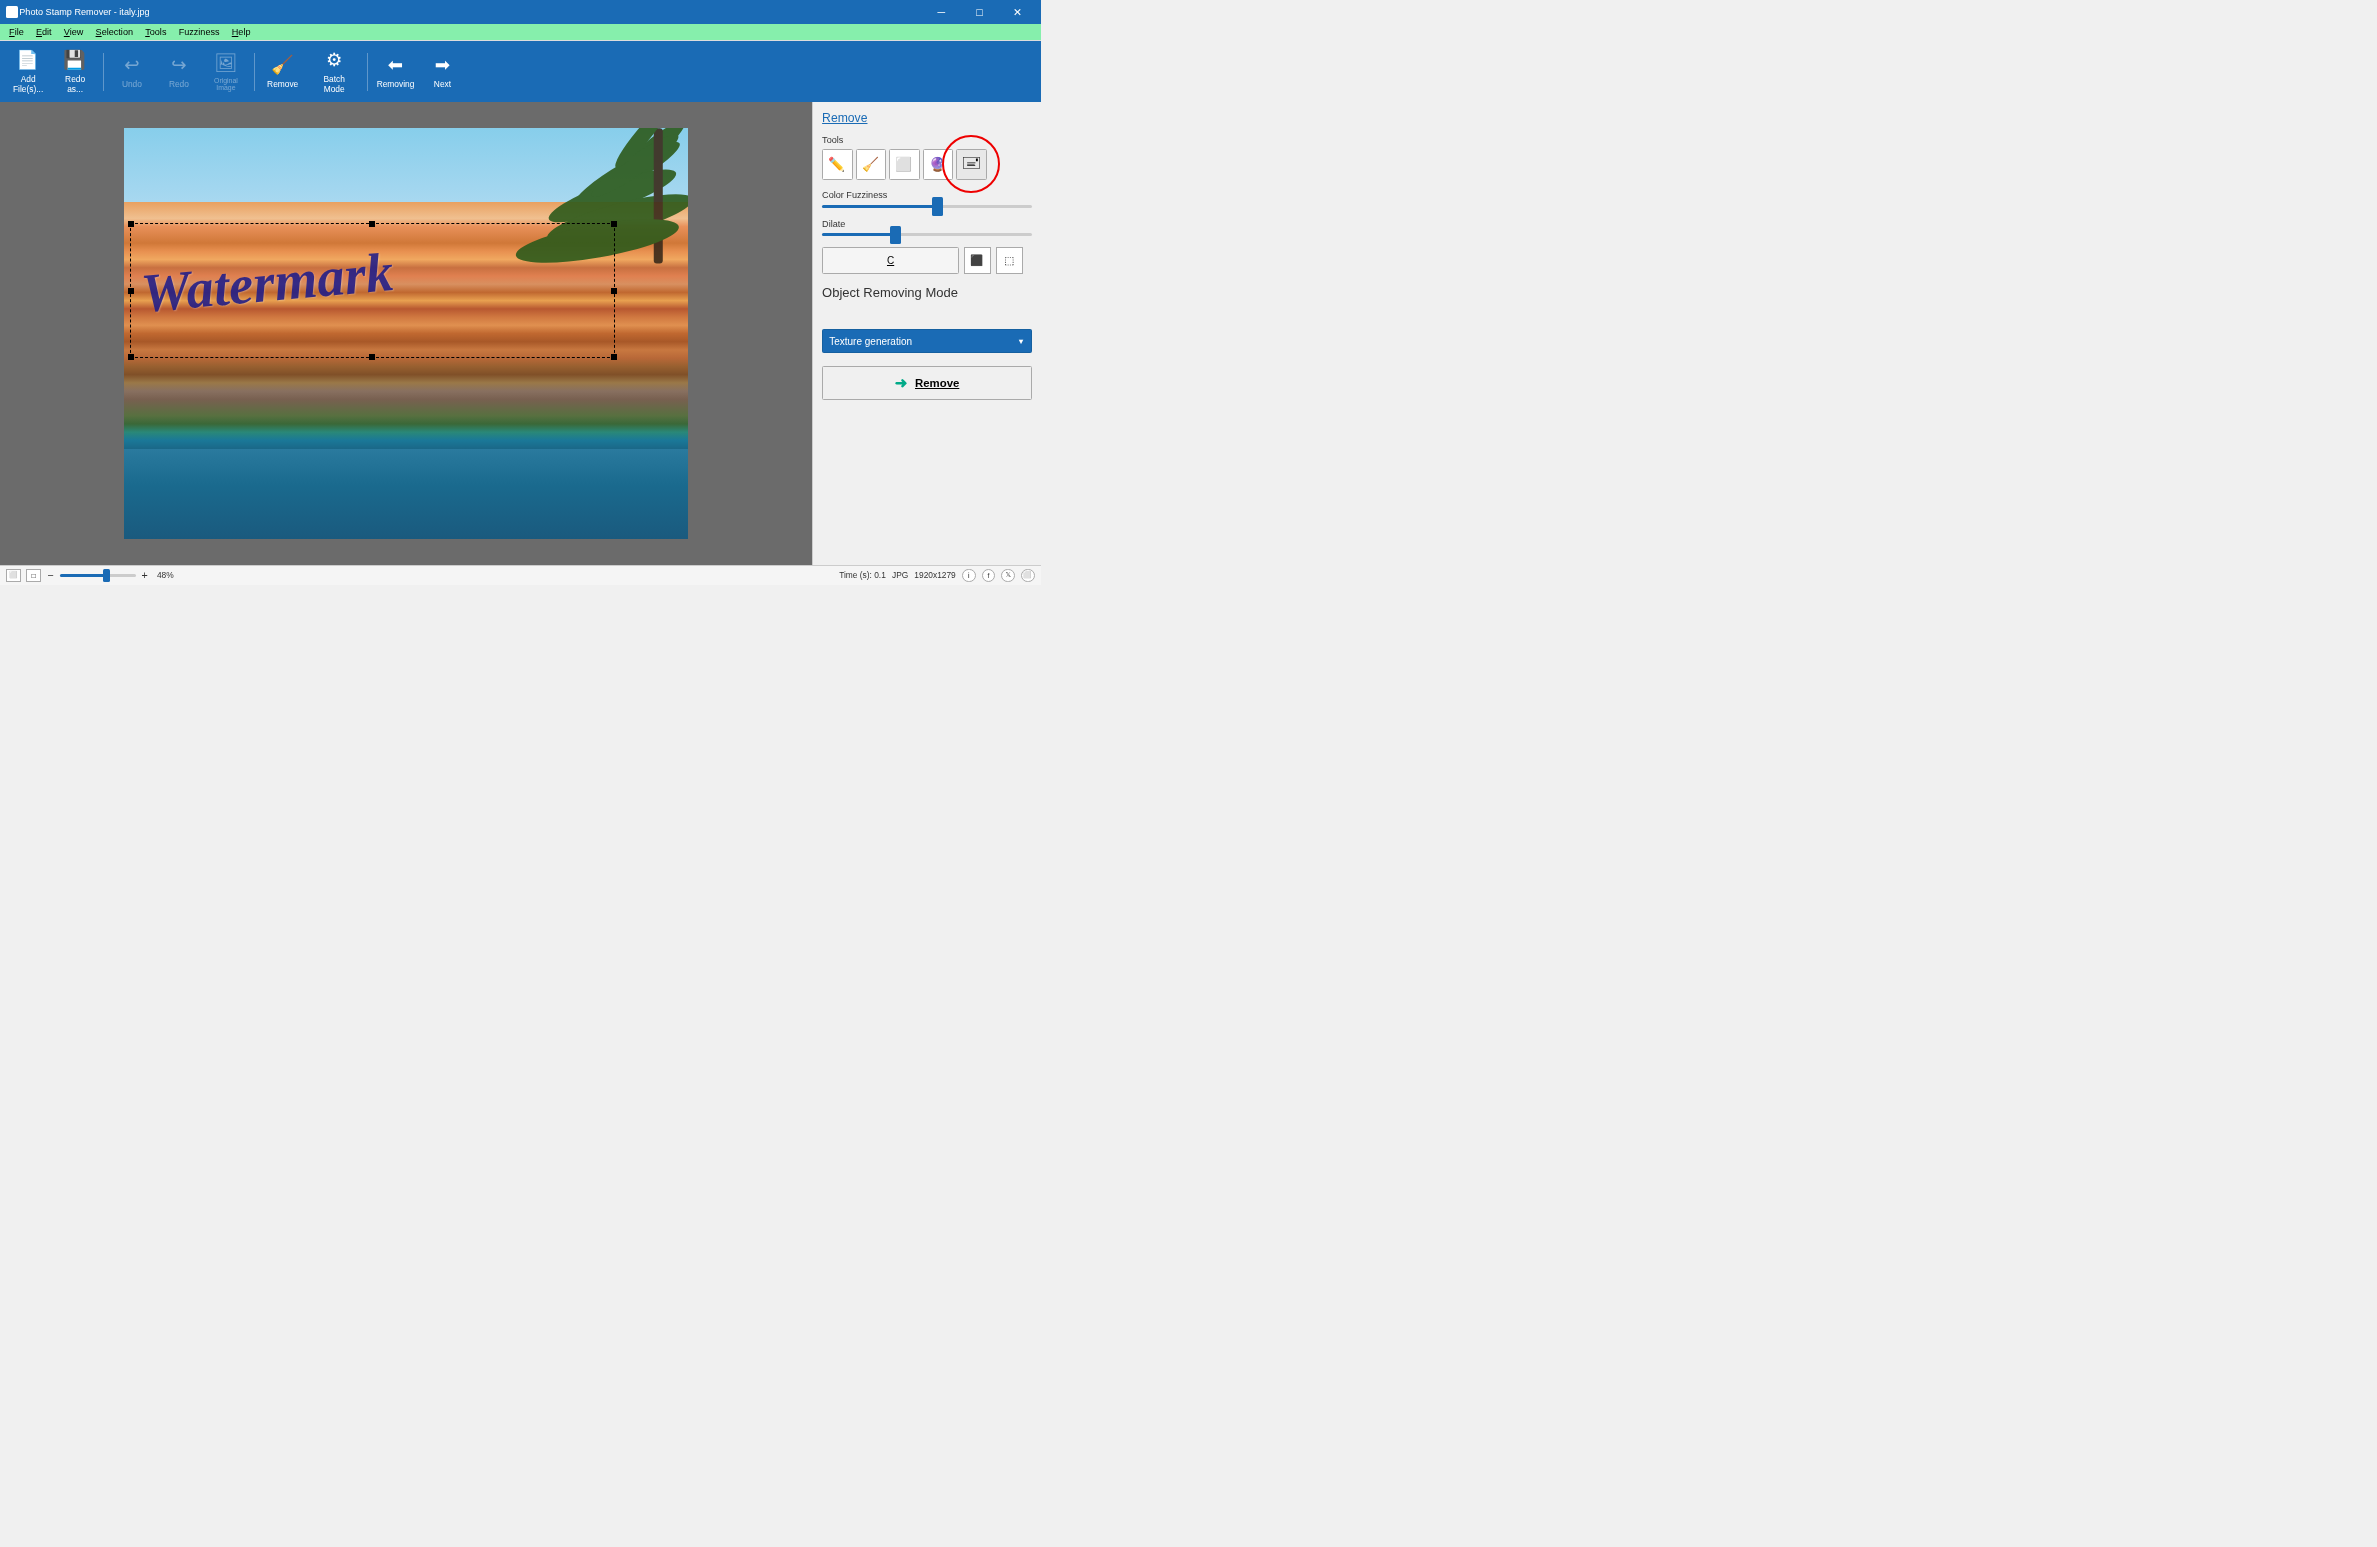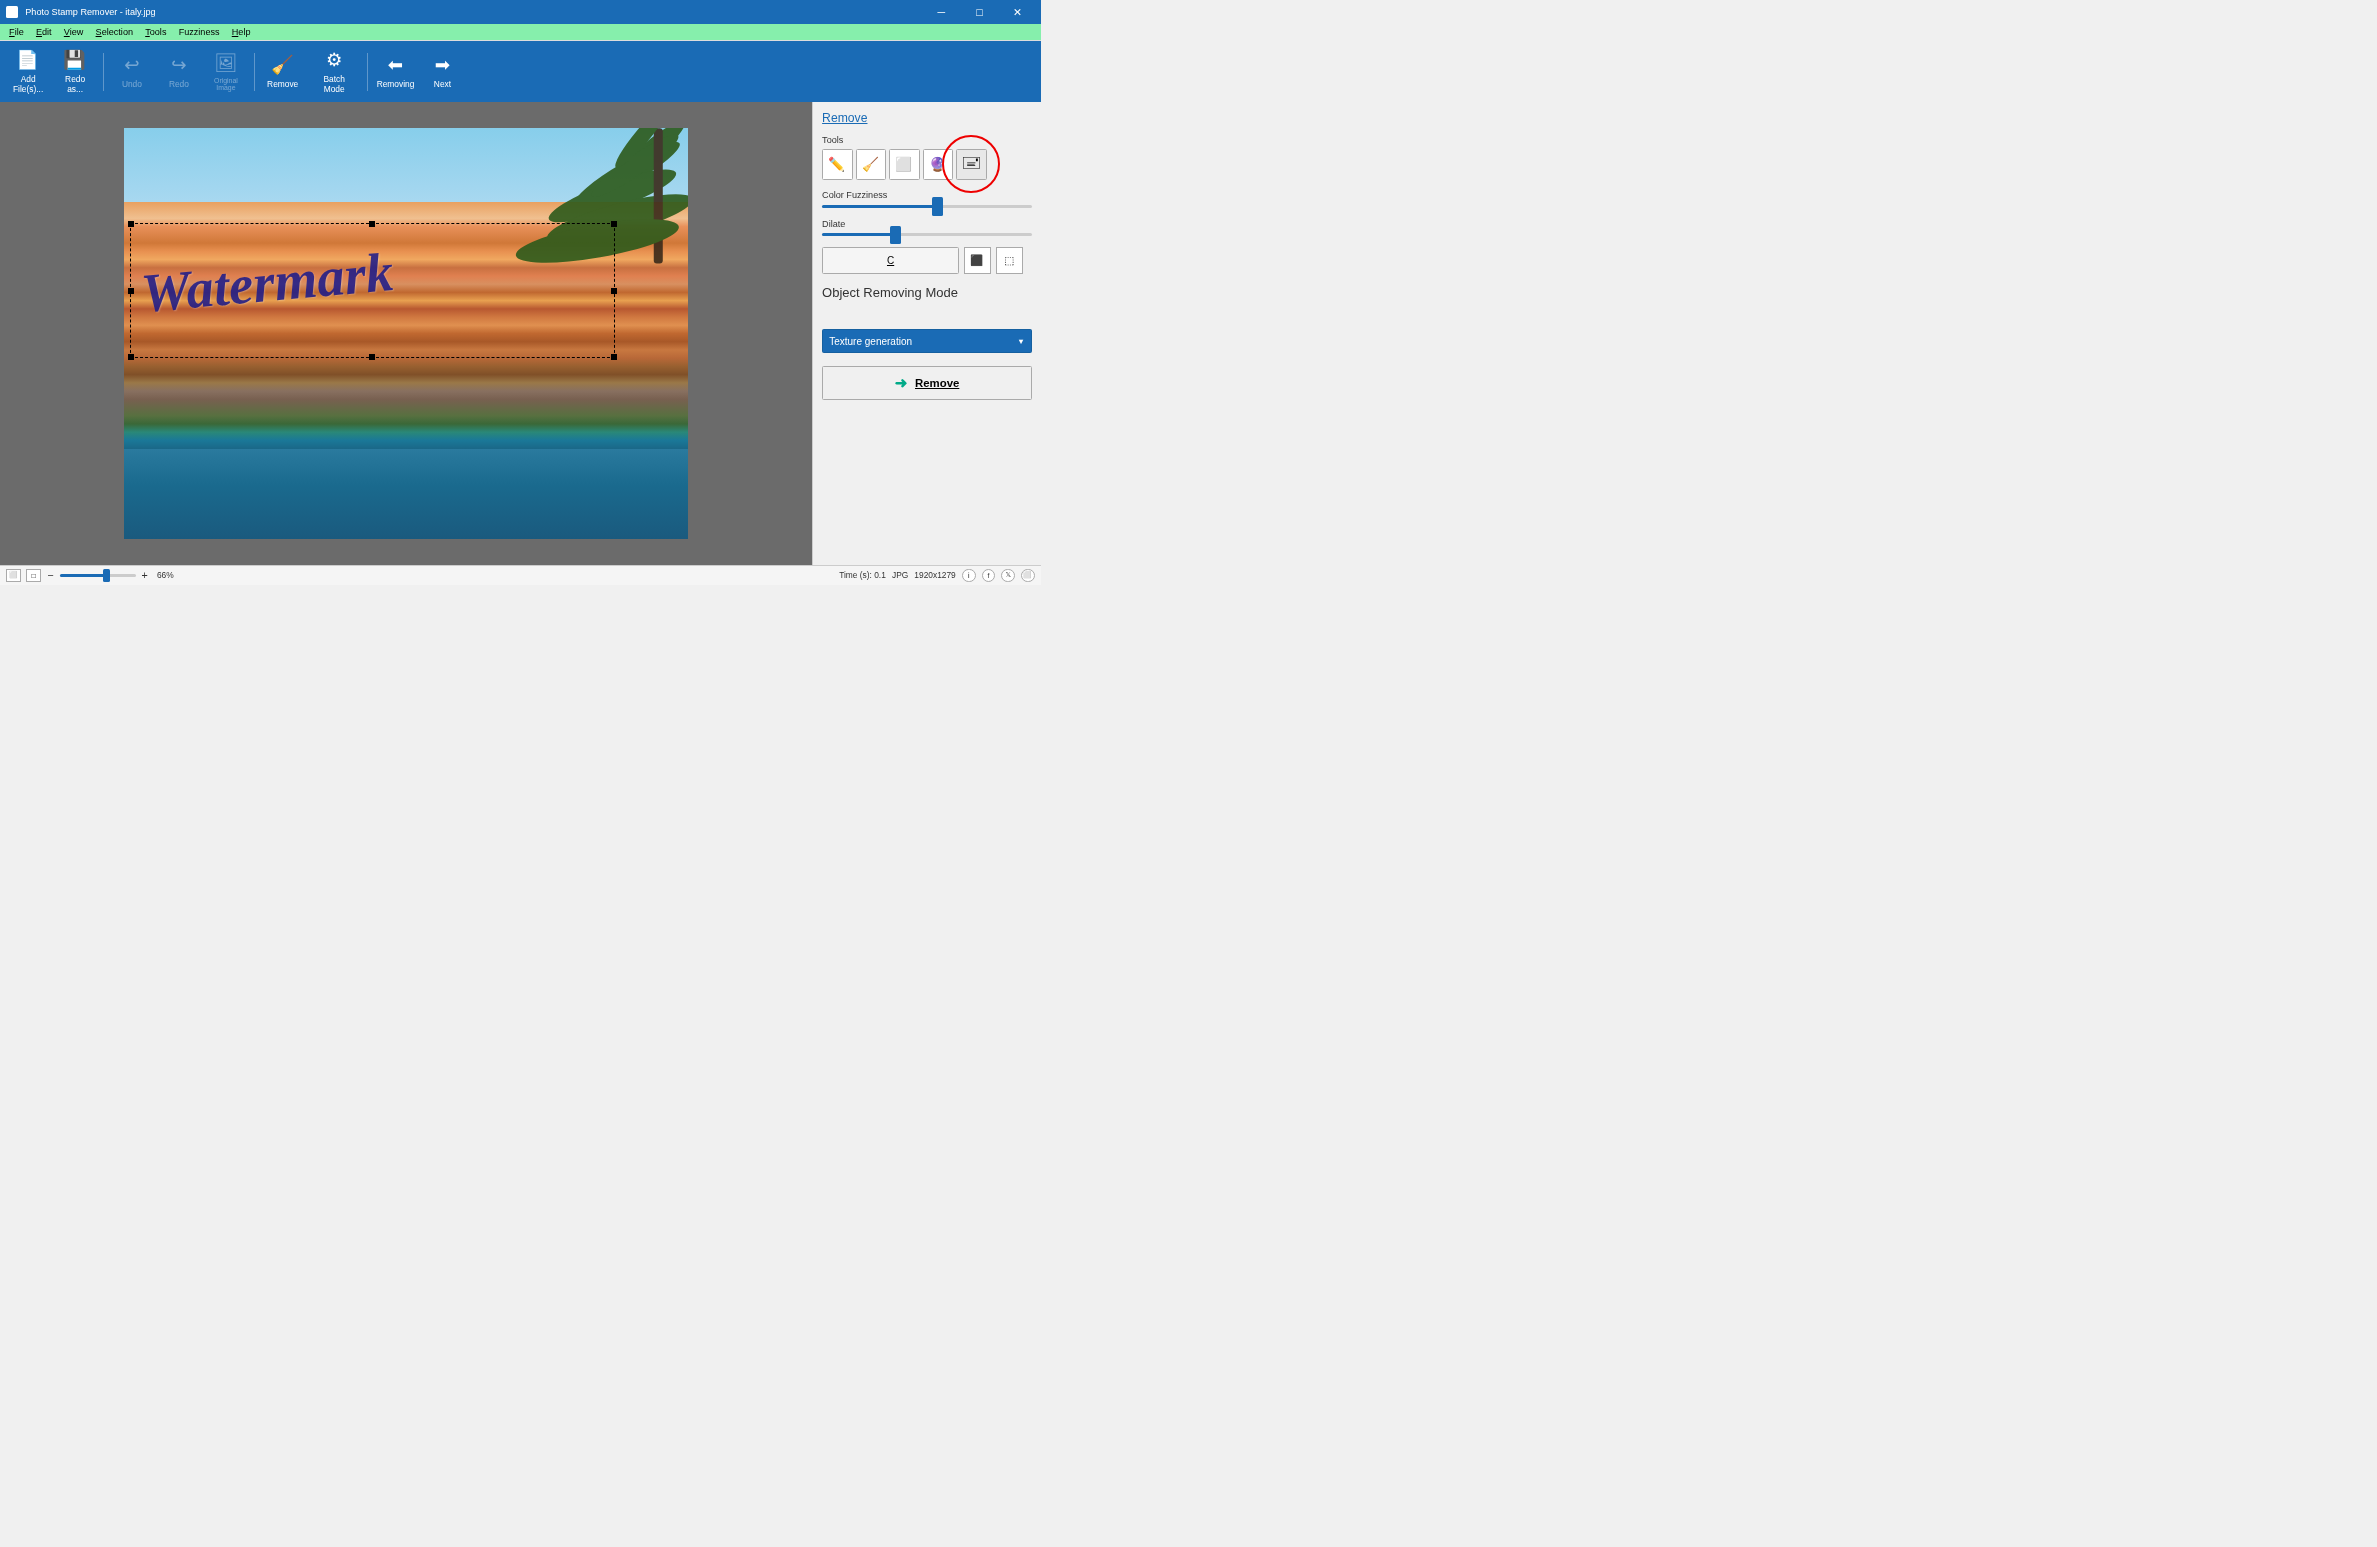--- a/index.html
+++ b/index.html
@@ -8,21 +8,21 @@
     
     .title-bar {
       background: #1a6bb5;
       height: 24.4px;
       display: flex;
       align-items: center;
       justify-content: space-between;
       padding: 0 6.1px;
       color: white;
     }
-    .title-bar-left { display: flex; align-items: center; gap: 7px; font-size: 9.1px; }
+    .title-bar-left { display: flex; align-items: center; gap: 1px; font-size: 9.1px; }
     .title-bar-icon { width: 12.2px; height: 12.2px; background: #fff; border-radius: 1.5px; }
     .title-bar-controls { display: flex; gap: 3px; }
     .title-bar-btn { width: 35px; height: 24.4px; background: transparent; border: none; color: white; cursor: pointer; font-size: 10.7px; display: flex; align-items: center; justify-content: center; }
 
     
     .menu-bar {
       background: #86efac;
       height: 17px;
       display: flex;
       align-items: center;
@@ -493,21 +493,21 @@
     <button class="sel-icon-btn" style="width:15.2px;height:13.7px;font-size:6.9px;">⬜</button>
     <button class="sel-icon-btn" style="width:15.2px;height:13.7px;font-size:6.9px;">□</button>
     <span style="cursor:pointer;font-size:10.7px;margin:0 1.5px;">−</span>
     <div class="zoom-slider-container">
       <div class="zoom-track">
         <div class="zoom-fill"></div>
         <div class="zoom-thumb"></div>
       </div>
     </div>
     <span style="cursor:pointer;font-size:10.7px;margin:0 1.5px;">+</span>
-    <span style="margin-left:3px;">66%</span>
+    <span style="margin-left:3px;">48%</span>
   </div>
   <div class="status-right">
     <span>Time (s): 0.1</span>
     <span>JPG</span>
     <span>1920x1279</span>
     <div class="status-icon" style="border-radius:50%;">ℹ</div>
     <div class="status-icon" style="font-size:6.9px;">f</div>
     <div class="status-icon" style="font-size:6.9px;">𝕏</div>
     <div class="status-icon" style="font-size:6.9px;">⬜</div>
   </div>

